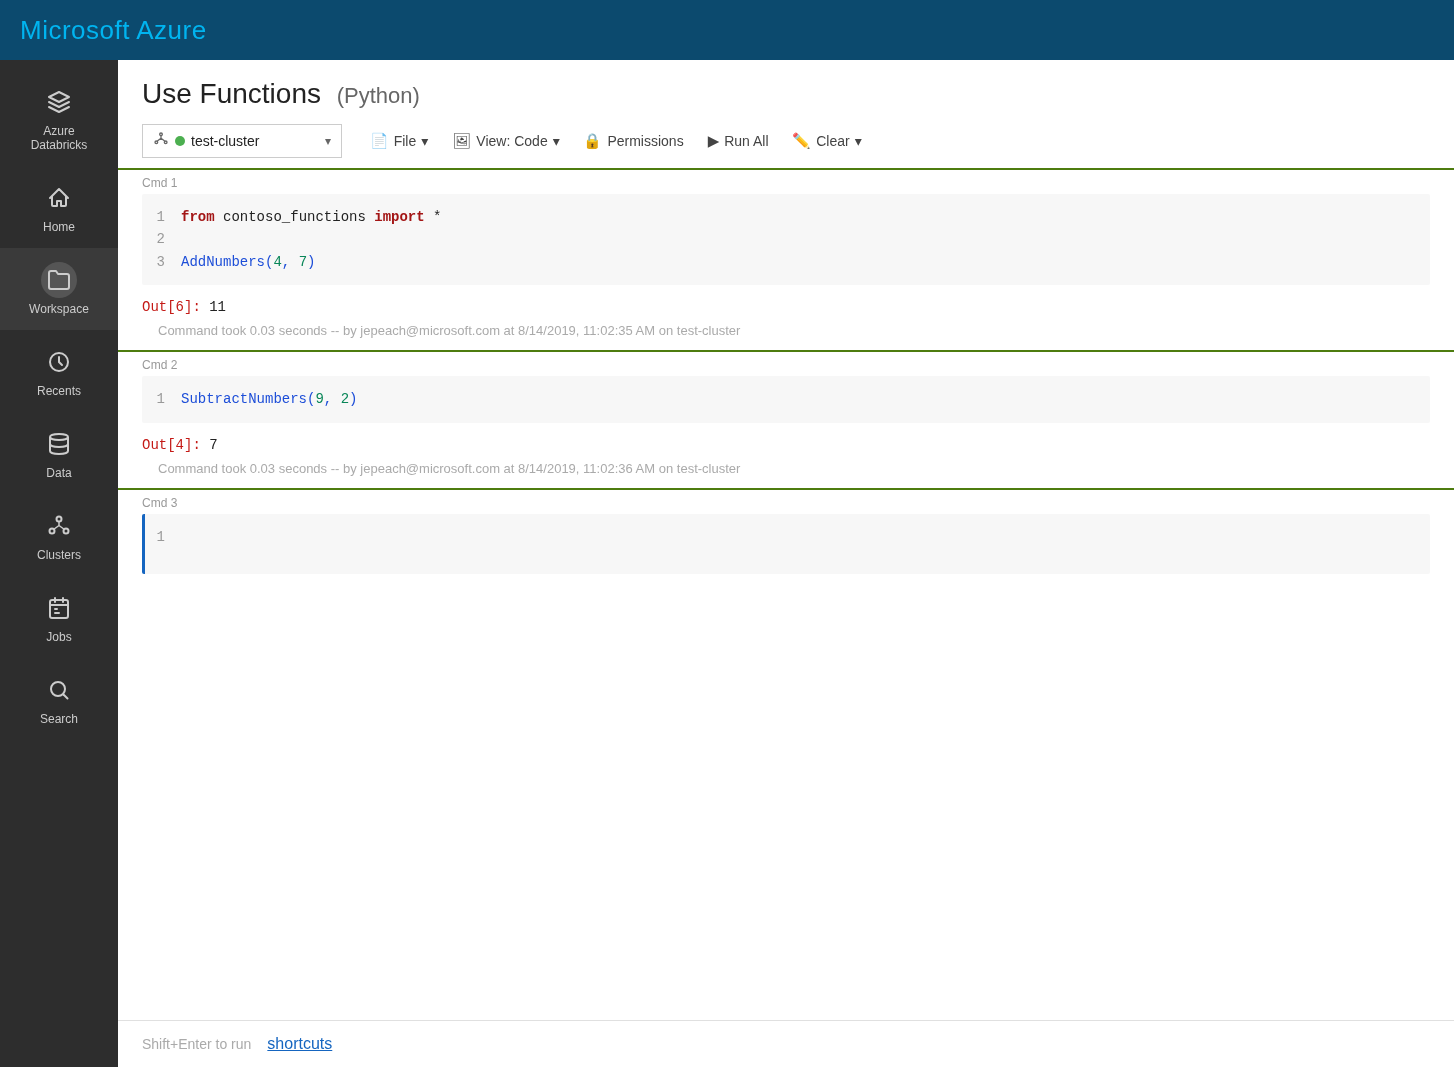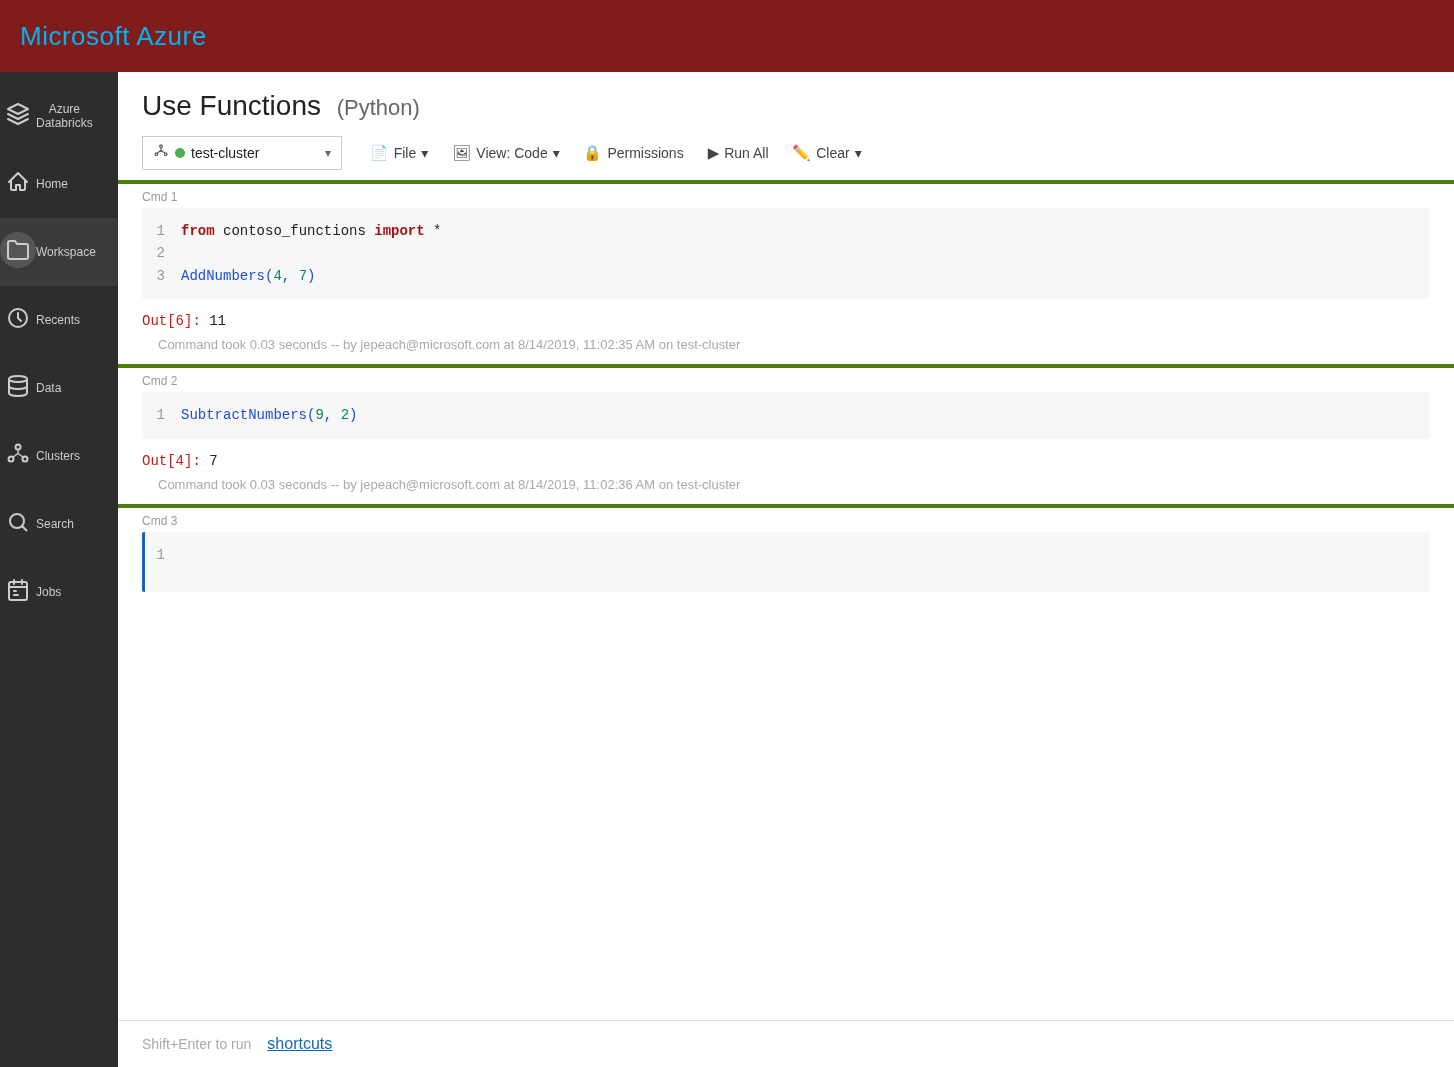--- a/index.html
+++ b/index.html
@@ -1,21 +1,21 @@
 <!DOCTYPE html>
 <html><head>
   <meta charset="utf-8">
   <style>
     * { margin: 0; padding: 0; box-sizing: border-box; }
     body { font-family: -apple-system, BlinkMacSystemFont, 'Segoe UI', sans-serif; background: #1a1a1a; display: flex; flex-direction: column; height: 1067px; width: 1454px; overflow: hidden; }
 
     
     .top-bar {
-      background: #7f1d1d;
-      height: 72px;
+      background: #0c4a6e;
+      height: 60px;
       display: flex;
       align-items: center;
       padding: 0 20px;
       flex-shrink: 0;
     }
     .top-bar-title {
       font-size: 26px;
       font-weight: 400;
       color: #00b4f0;
       letter-spacing: 0.5px;
@@ -33,21 +33,21 @@
       width: 118px;
       background: #2d2d2d;
       display: flex;
       flex-direction: column;
       align-items: center;
       padding-top: 10px;
       flex-shrink: 0;
     }
     .sidebar-item {
       display: flex;
-      flex-direction: row;
+      flex-direction: column;
       align-items: center;
       width: 100%;
       padding: 14px 0;
       color: #ccc;
       cursor: pointer;
       text-decoration: none;
     }
     .sidebar-item.active { background: #3a3a3a; }
     .sidebar-icon {
       width: 36px;
@@ -171,21 +171,21 @@
     }
 
     
     .notebook-body {
       flex: 1;
       overflow-y: auto;
       background: #fff;
     }
 
     .cell-container {
-      border-top: 4px solid #4d7c0f;
+      border-top: 2px solid #4d7c0f;
     }
     .cell-label {
       font-size: 12px;
       color: #999;
       padding: 6px 24px 4px 24px;
     }
     .cell-code {
       background: #f7f7f7;
       margin: 0 24px;
       border-radius: 2px;
@@ -332,36 +332,36 @@
           <circle cx="19" cy="17" r="2.5" stroke="#ccc" stroke-width="2" fill="none"></circle>
           <path d="M12 7.5v4M12 11.5l-5.5 4M12 11.5l5.5 4" stroke="#ccc" stroke-width="1.5" fill="none"></path>
         </svg>
       </div>
       <span class="sidebar-label">Clusters</span>
     </div>
 
     <div class="sidebar-item">
       <div class="sidebar-icon">
         <svg viewBox="0 0 24 24" xmlns="http://www.w3.org/2000/svg">
-          <circle cx="11" cy="11" r="7" stroke="#ccc" stroke-width="2" fill="none"></circle>
-          <path d="M16.5 16.5l4 4" stroke="#ccc" stroke-width="2" stroke-linecap="round"></path>
-        </svg>
-      </div>
-      <span class="sidebar-label">Search</span>
-    </div>
-
-    <div class="sidebar-item">
-      <div class="sidebar-icon">
-        <svg viewBox="0 0 24 24" xmlns="http://www.w3.org/2000/svg">
           <rect x="3" y="4" width="18" height="18" rx="2" stroke="#ccc" stroke-width="2" fill="none"></rect>
           <path d="M3 9h18M8 2v4M16 2v4" stroke="#ccc" stroke-width="2" fill="none" stroke-linecap="round"></path>
           <path d="M8 13h2M8 17h4" stroke="#ccc" stroke-width="2" stroke-linecap="round"></path>
         </svg>
       </div>
       <span class="sidebar-label">Jobs</span>
+    </div>
+
+    <div class="sidebar-item">
+      <div class="sidebar-icon">
+        <svg viewBox="0 0 24 24" xmlns="http://www.w3.org/2000/svg">
+          <circle cx="11" cy="11" r="7" stroke="#ccc" stroke-width="2" fill="none"></circle>
+          <path d="M16.5 16.5l4 4" stroke="#ccc" stroke-width="2" stroke-linecap="round"></path>
+        </svg>
+      </div>
+      <span class="sidebar-label">Search</span>
     </div>
 
   </nav>
 
   <div class="content-area">
 
     <div class="notebook-header">
       <h1 class="notebook-title">
         <span class="notebook-title-main">Use Functions</span>
         <span class="notebook-title-sub">(Python)</span>

